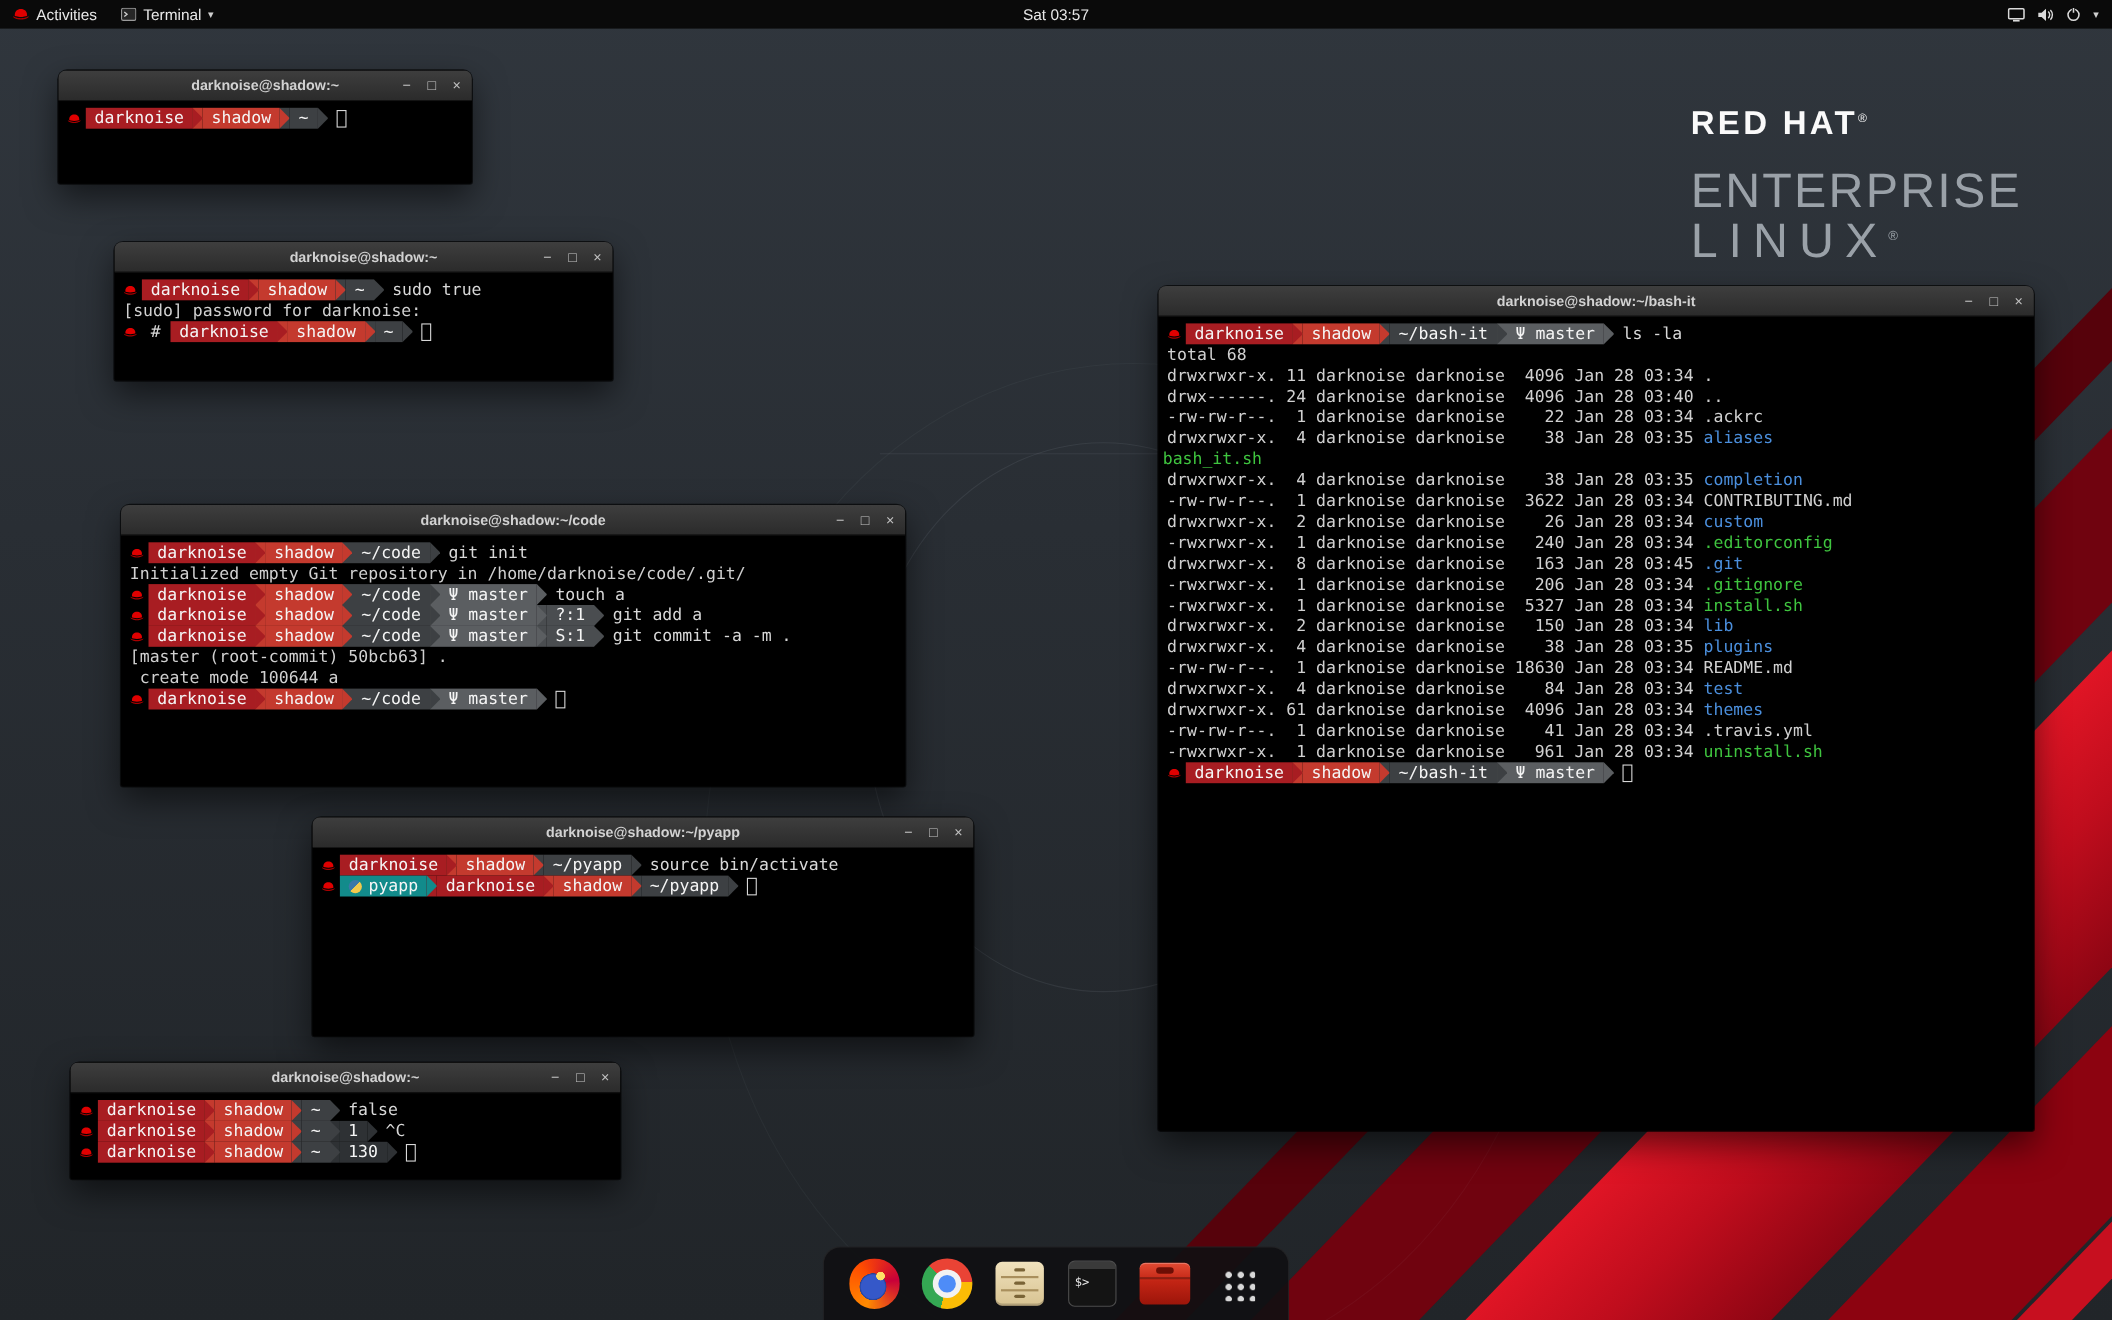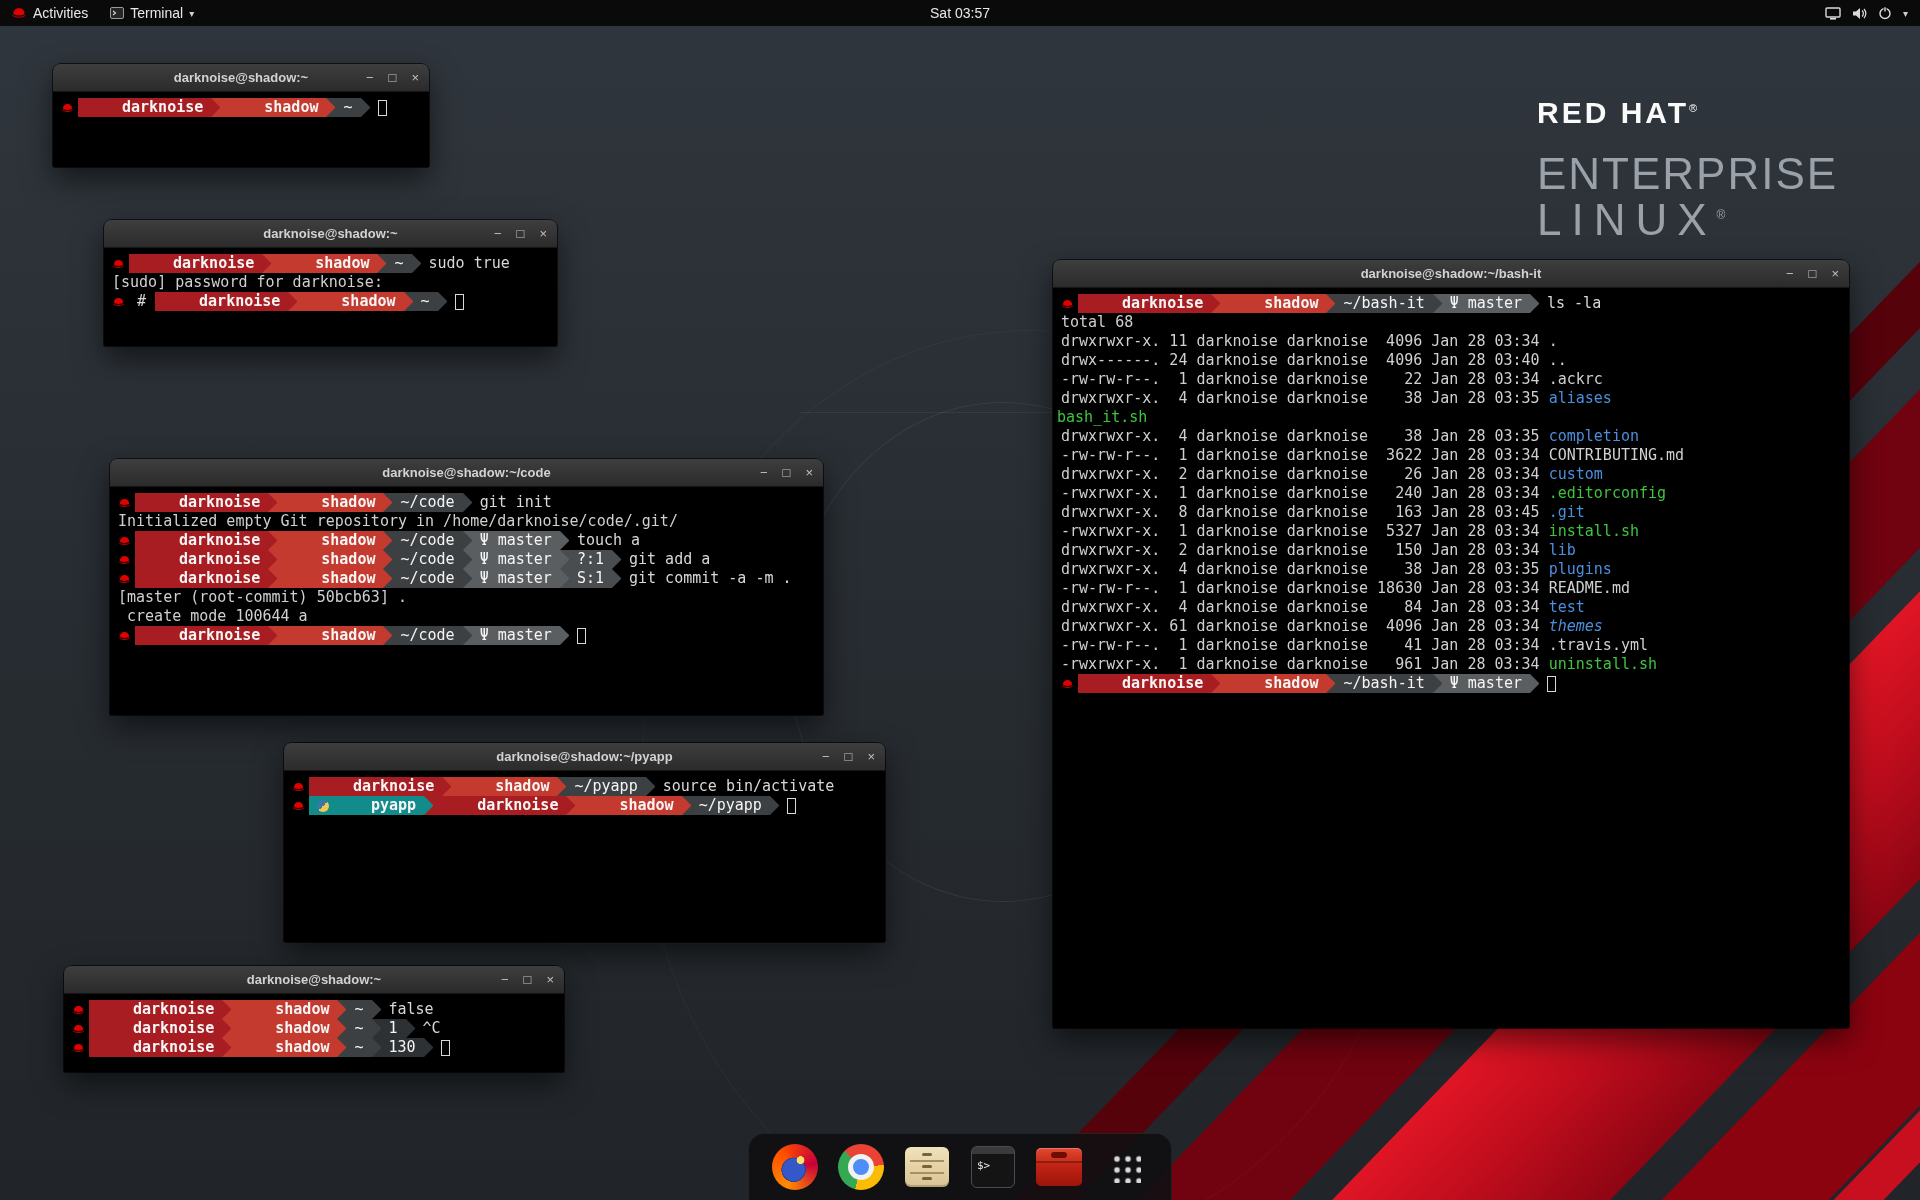--- a/index.html
+++ b/index.html
@@ -44,21 +44,21 @@
   .titlebar{height:28px;position:relative;display:flex;align-items:center;justify-content:center;
     background:linear-gradient(180deg,#3e3e3e,#2b2b2b);border-radius:7px 7px 0 0;
     border-bottom:1px solid #161616;cursor:default;}
   .win-title{font-size:13px;font-weight:700;color:#d2d2d2;}
   .win-btns{position:absolute;right:10px;top:0;height:100%;display:flex;align-items:center;gap:15px;}
   .win-btn{color:#c2c2c2;font-size:13px;line-height:1;cursor:pointer;}
   .term-body{padding:6px 2px 4px 4px;font-family:"DejaVu Sans Mono",monospace;
     font-size:15px;color:#d0d0d0;}
   .term-line{display:flex;align-items:stretch;height:19px;white-space:pre;}
   .pl-seg{display:flex;align-items:center;padding:0 8px;color:#f5f5f5;flex:none;}
-  .seg-user .seg-txt,.seg-host .seg-txt,.seg-venv .seg-txt{font-weight:700;margin-left:36px;}
+  .seg-user .seg-txt,.seg-host .seg-txt,.seg-venv .seg-txt{font-weight:400;}
   .seg-txt{line-height:19px;}
   .pl-sep{flex:none;width:0;height:19px;border-top:9.5px solid transparent;
     border-bottom:9.5px solid transparent;border-left:9px solid transparent;}
   .cmd{padding-left:8px;line-height:19px;color:#d8d8d8;}
   .out{padding-left:4px;line-height:19px;}
   .cursor{flex:none;width:9px;height:16px;border:1px solid #d8d8d8;margin-left:8px;align-self:center;}
   .rh-ic{display:flex;align-items:center;padding:0 4px 0 4px;flex:none;}
   .py-ic{width:12px;height:12px;border-radius:50%;flex:none;margin-right:6px;
     background:linear-gradient(135deg,#3b77a8 0 50%,#f2c94c 50% 100%);}
 
@@ -303,26 +303,27 @@
           <div class="term-line"><span class="out">drwxrwxr-x. 11 darknoise darknoise  4096 Jan 28 03:34 </span><span class="fname" style="color: rgb(208, 208, 208);">.</span></div>
           <div class="term-line"><span class="out">drwx------. 24 darknoise darknoise  4096 Jan 28 03:40 </span><span class="fname" style="color: rgb(208, 208, 208);">..</span></div>
           <div class="term-line"><span class="out">-rw-rw-r--.  1 darknoise darknoise    22 Jan 28 03:34 </span><span class="fname" style="color: rgb(208, 208, 208);">.ackrc</span></div>
           <div class="term-line"><span class="out">drwxrwxr-x.  4 darknoise darknoise    38 Jan 28 03:35 </span><span class="fname" style="color: rgb(75, 143, 221);">aliases</span></div>
           <div class="term-line"><span class="fname" style="color: rgb(63, 196, 63);">bash_it.sh</span></div>
           <div class="term-line"><span class="out">drwxrwxr-x.  4 darknoise darknoise    38 Jan 28 03:35 </span><span class="fname" style="color: rgb(75, 143, 221);">completion</span></div>
           <div class="term-line"><span class="out">-rw-rw-r--.  1 darknoise darknoise  3622 Jan 28 03:34 </span><span class="fname" style="color: rgb(208, 208, 208);">CONTRIBUTING.md</span></div>
           <div class="term-line"><span class="out">drwxrwxr-x.  2 darknoise darknoise    26 Jan 28 03:34 </span><span class="fname" style="color: rgb(75, 143, 221);">custom</span></div>
           <div class="term-line"><span class="out">-rwxrwxr-x.  1 darknoise darknoise   240 Jan 28 03:34 </span><span class="fname" style="color: rgb(63, 196, 63);">.editorconfig</span></div>
           <div class="term-line"><span class="out">drwxrwxr-x.  8 darknoise darknoise   163 Jan 28 03:45 </span><span class="fname" style="color: rgb(75, 143, 221);">.git</span></div>
+          <div class="term-line"><span class="out">-rwxrwxr-x.  1 darknoise darknoise   206 Jan 28 03:34 </span><span class="fname" style="color: rgb(63, 196, 63);">.gitignore</span></div>
           <div class="term-line"><span class="out">-rwxrwxr-x.  1 darknoise darknoise  5327 Jan 28 03:34 </span><span class="fname" style="color: rgb(63, 196, 63);">install.sh</span></div>
           <div class="term-line"><span class="out">drwxrwxr-x.  2 darknoise darknoise   150 Jan 28 03:34 </span><span class="fname" style="color: rgb(75, 143, 221);">lib</span></div>
           <div class="term-line"><span class="out">drwxrwxr-x.  4 darknoise darknoise    38 Jan 28 03:35 </span><span class="fname" style="color: rgb(75, 143, 221);">plugins</span></div>
           <div class="term-line"><span class="out">-rw-rw-r--.  1 darknoise darknoise 18630 Jan 28 03:34 </span><span class="fname" style="color: rgb(208, 208, 208); text-align: right;">README.md</span></div>
           <div class="term-line"><span class="out">drwxrwxr-x.  4 darknoise darknoise    84 Jan 28 03:34 </span><span class="fname" style="color: rgb(75, 143, 221);">test</span></div>
-          <div class="term-line"><span class="out">drwxrwxr-x. 61 darknoise darknoise  4096 Jan 28 03:34 </span><span class="fname" style="color: rgb(75, 143, 221); font-style: italic;">themes</span></div>
+          <div class="term-line"><span class="out">drwxrwxr-x. 61 darknoise darknoise  4096 Jan 28 03:34 </span><span class="fname" style="color: rgb(75, 143, 221);">themes</span></div>
           <div class="term-line"><span class="out">-rw-rw-r--.  1 darknoise darknoise    41 Jan 28 03:34 </span><span class="fname" style="color: rgb(208, 208, 208);">.travis.yml</span></div>
           <div class="term-line"><span class="out">-rwxrwxr-x.  1 darknoise darknoise   961 Jan 28 03:34 </span><span class="fname" style="color: rgb(63, 196, 63);">uninstall.sh</span></div>
           <div class="term-line"><span class="rh-ic"><svg width="13" height="10" viewBox="0 0 20 14">
                 <path d="M3 8 C3 3.5 6 1 10 1 C14 1 17 3.5 17 8 L17 8.6 C17 8.6 14 10 10 10 C6 10 3 8.6 3 8.6 Z" fill="#e00000"></path>
                 <path d="M1 9.2 C1 9.2 5 11.4 10 11.4 C15 11.4 19 9.2 19 9.2 C19 11 15 13 10 13 C5 13 1 11 1 9.2 Z" fill="#a80000"></path>
               </svg></span><span class="pl-seg seg-user" style="background-color: rgb(168, 29, 34);"><span class="seg-txt">darknoise</span></span><span class="pl-sep" style="border-left-color: rgb(168, 29, 34); background-color: rgb(196, 58, 46);"></span><span class="pl-seg seg-host" style="background-color: rgb(196, 58, 46);"><span class="seg-txt">shadow</span></span><span class="pl-sep" style="border-left-color: rgb(196, 58, 46); background-color: rgb(61, 64, 67);"></span><span class="pl-seg seg-path" style="background-color: rgb(61, 64, 67);"><span class="seg-txt">~/bash-it</span></span><span class="pl-sep" style="border-left-color: rgb(61, 64, 67); background-color: rgb(91, 94, 97);"></span><span class="pl-seg seg-git" style="background-color: rgb(91, 94, 97);"><span class="seg-txt">Ψ master</span></span><span class="pl-sep" style="border-left-color: rgb(91, 94, 97); background-color: transparent;"></span><span class="cursor"></span></div>
         </div>
       </div>
     </div>
 

